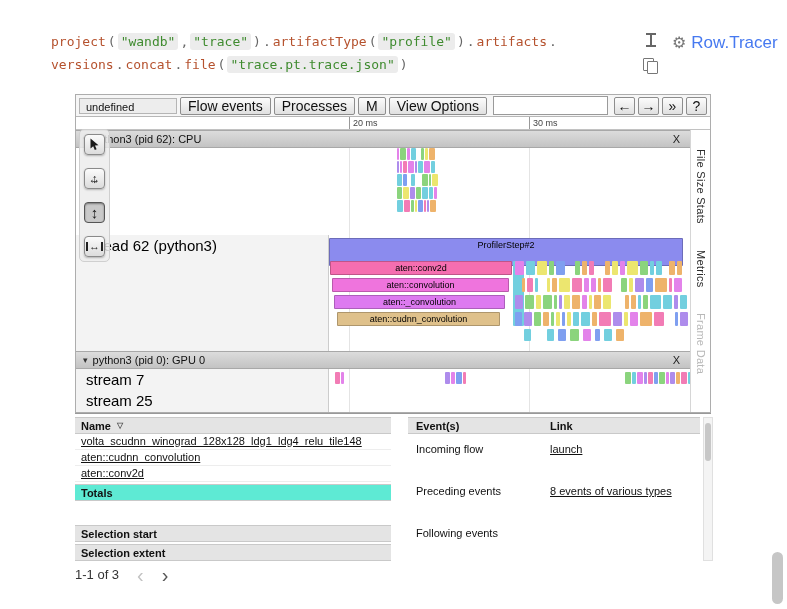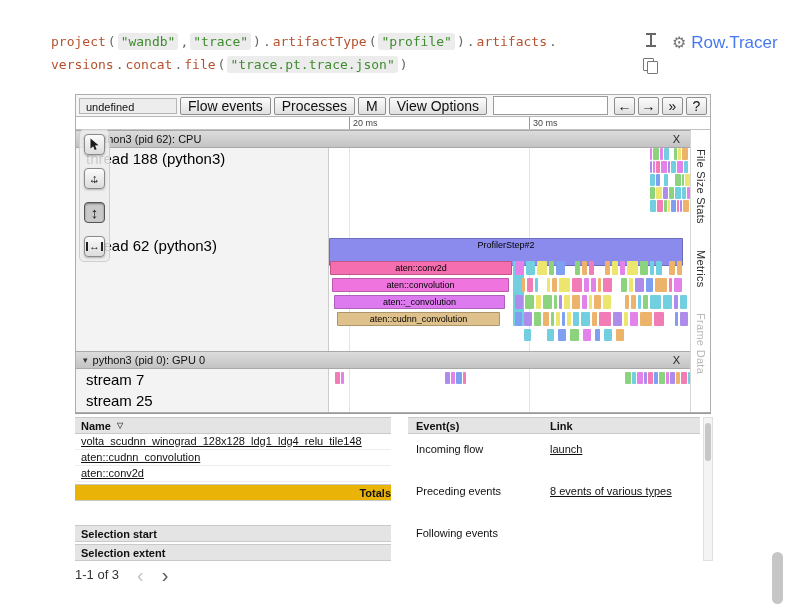--- a/index.html
+++ b/index.html
@@ -83,23 +83,23 @@
   
   .details{position:absolute;left:75px;top:413px;width:636px;height:152px;border-top:1px solid #999;
            background:#fff;box-sizing:border-box;}
   .dleft{position:absolute;left:0;top:3px;width:316px;}
   .dl-header{display:flex;align-items:center;height:17px;background:#e4e4e4;border-top:1px solid #c9c9c9;
              border-bottom:1px solid #c9c9c9;font-weight:bold;font-size:11px;padding-left:6px;box-sizing:border-box;}
   .dl-sort{margin-left:6px;font-size:8px;color:#555;}
   .dl-row{height:16px;line-height:15px;border-bottom:1px solid #ededed;padding-left:6px;font-size:11px;
           box-sizing:border-box;overflow:hidden;white-space:nowrap;}
   .dl-link{text-decoration:underline;color:#111;cursor:pointer;}
-  .dl-total{height:17px;line-height:16px;background:#eab308;border-top:1px solid #c9c9c9;
+  .dl-total{height:17px;line-height:16px;background:#5eead4;border-top:1px solid #c9c9c9;
             border-bottom:1px solid #c9c9c9;font-weight:bold;font-size:11px;padding-left:6px;margin-top:2px;
-            box-sizing:border-box;text-align:right;}
+            box-sizing:border-box;}
   .dl-sel{margin-top:24px;}
   .dl-selrow{height:17px;line-height:16px;background:#e4e4e4;border-top:1px solid #c9c9c9;
              border-bottom:1px solid #c9c9c9;font-weight:bold;font-size:11px;padding-left:6px;margin-bottom:2px;
              box-sizing:border-box;}
   .dright{position:absolute;left:333px;top:3px;width:292px;}
   .dr-header{display:flex;height:17px;background:#e4e4e4;border-top:1px solid #c9c9c9;
              border-bottom:1px solid #c9c9c9;font-weight:bold;font-size:11px;align-items:center;box-sizing:border-box;}
   .dr-col-e{width:142px;padding-left:8px;box-sizing:border-box;}
   .dr-row{height:42px;padding-top:9px;box-sizing:border-box;font-size:11px;display:flex;}
   .dr-event{width:142px;padding-left:8px;box-sizing:border-box;}
@@ -158,21 +158,20 @@
         <div class="tick" style="left: 453px;">30 ms</div>
       </div>
 
     <div class="tv-tracks">
       <div class="trk-header">
         <span class="hdr-arrow">▾</span>
         <span class="hdr-title">python3 (pid 62): CPU</span>
         <span class="hdr-x">X</span>
       </div>
       <div class="trk-row" style="height:87px">
-        <div class="trk-label">thread 188 (python3)</div>
         <div class="trk-content" id="c-t188">
             <div class="mini" style="left: 321px; top: 0px; width: 2px; height: 12px; background: rgb(227, 131, 234);"></div>
             <div class="mini" style="left: 324px; top: 0px; width: 6px; height: 12px; background: rgb(139, 212, 125);"></div>
             <div class="mini" style="left: 331px; top: 0px; width: 3px; height: 12px; background: rgb(227, 131, 234);"></div>
             <div class="mini" style="left: 335px; top: 0px; width: 5px; height: 12px; background: rgb(114, 207, 223);"></div>
             <div class="mini" style="left: 345px; top: 0px; width: 3px; height: 12px; background: rgb(139, 212, 125);"></div>
             <div class="mini" style="left: 349px; top: 0px; width: 3px; height: 12px; background: rgb(236, 230, 111);"></div>
             <div class="mini" style="left: 353px; top: 0px; width: 6px; height: 12px; background: rgb(238, 179, 107);"></div>
             <div class="mini" style="left: 321px; top: 13px; width: 2px; height: 12px; background: rgb(174, 140, 236);"></div>
             <div class="mini" style="left: 324px; top: 13px; width: 2px; height: 12px; background: rgb(227, 131, 234);"></div>

